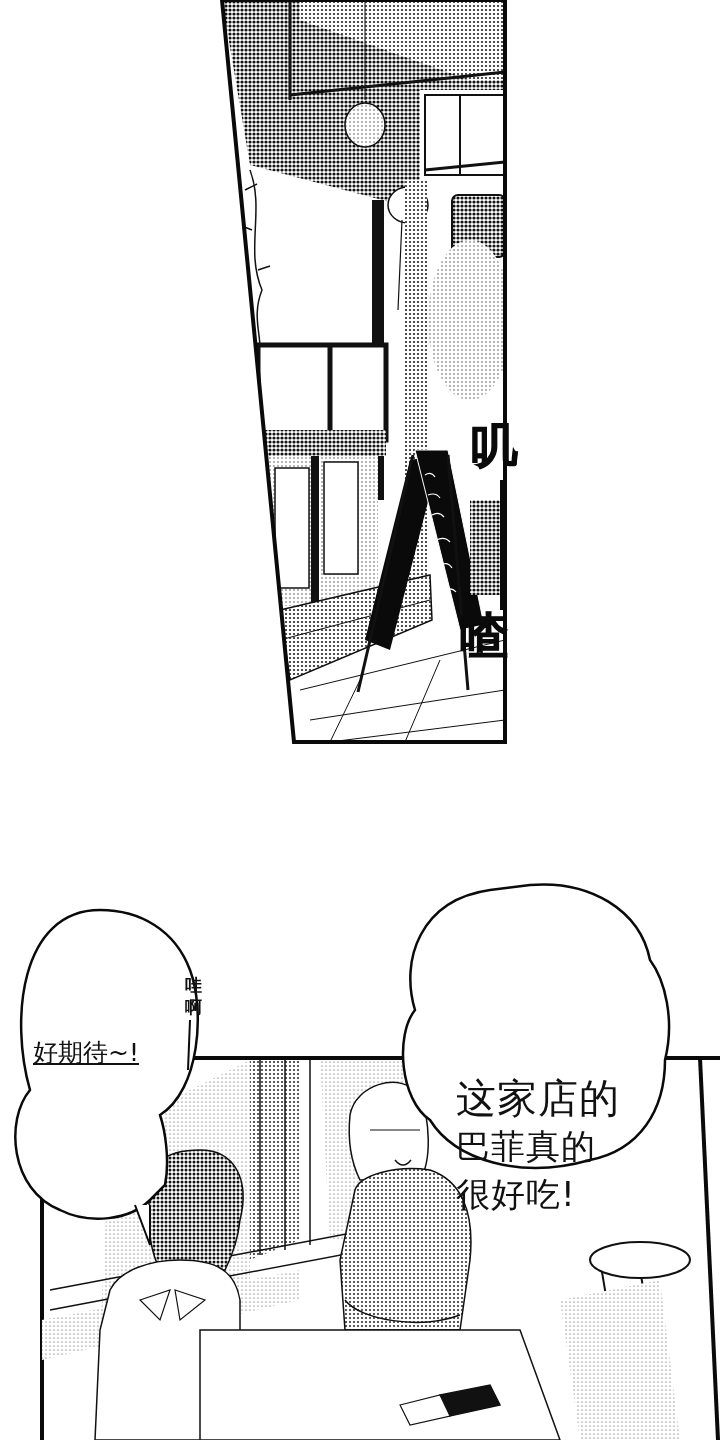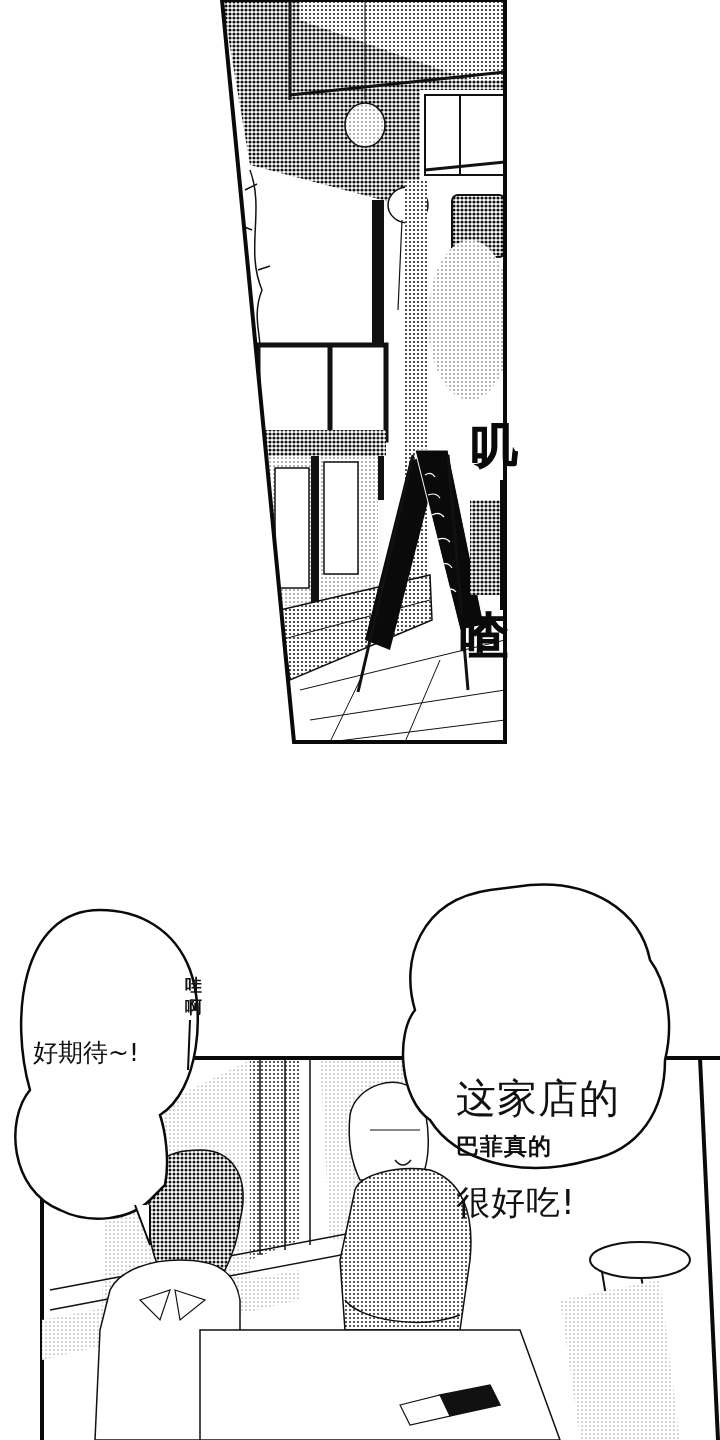--- a/index.html
+++ b/index.html
@@ -144,18 +144,18 @@
     <path d="M100 50 C20 50, 10 160, 30 230 C5 260, 10 330, 60 350 C90 365, 130 360, 150 340 L165 325 C170 300, 165 270, 160 255 C200 230, 205 150, 190 110 C175 70, 140 50, 100 50 Z" fill="#fff" stroke="#0a0a0a" stroke-width="2.5"></path>
     <path d="M135 345 L150 385 L150 345" fill="#fff" stroke="#0a0a0a" stroke-width="2"></path>
     <path d="M190 160 L188 210" stroke="#0a0a0a" stroke-width="2"></path>
 
     <path d="M490 30 C420 40, 400 100, 415 150 C395 175, 400 240, 430 260 C455 300, 520 320, 590 300 C640 290, 665 250, 665 200 C675 160, 665 120, 650 100 C640 50, 590 20, 530 25 Z" fill="#fff" stroke="#0a0a0a" stroke-width="2.5"></path>
   </svg>
 
   <div class="bubble-text" style="left:185px;top:115px;font-size:17px;font-weight:bold;line-height:20px;">哇</div>
   <div class="bubble-text" style="left:185px;top:137px;font-size:17px;font-weight:bold;line-height:20px;">啊</div>
 
-  <div class="bubble-text" style="left:33px;top:178px;font-size:25px;line-height:30px;white-space:nowrap;">好期待~!</div>
+  <div class="bubble-text" style="left:33px;top:178px;font-size:25px;line-height:30px;white-space:nowrap;text-decoration:underline;">好期待~!</div>
 
   <div class="bubble-text" style="left:456px;top:218px;font-size:40px;line-height:40px;letter-spacing:1px;white-space:nowrap;">这家店的</div>
-  <div class="bubble-text" style="left:456px;top:266px;font-size:23px;line-height:40px;letter-spacing:1px;white-space:nowrap;font-weight:bold;">巴菲真的</div>
-  <div class="bubble-text" style="left:456px;top:322px;font-size:34px;line-height:40px;letter-spacing:1px;white-space:nowrap;">很好吃!</div>
+  <div class="bubble-text" style="left:456px;top:266px;font-size:34px;line-height:40px;letter-spacing:1px;white-space:nowrap;">巴菲真的</div>
+  <div class="bubble-text" style="left:456px;top:314px;font-size:34px;line-height:40px;letter-spacing:1px;white-space:nowrap;">很好吃!</div>
 </div>
 
 </body></html>

